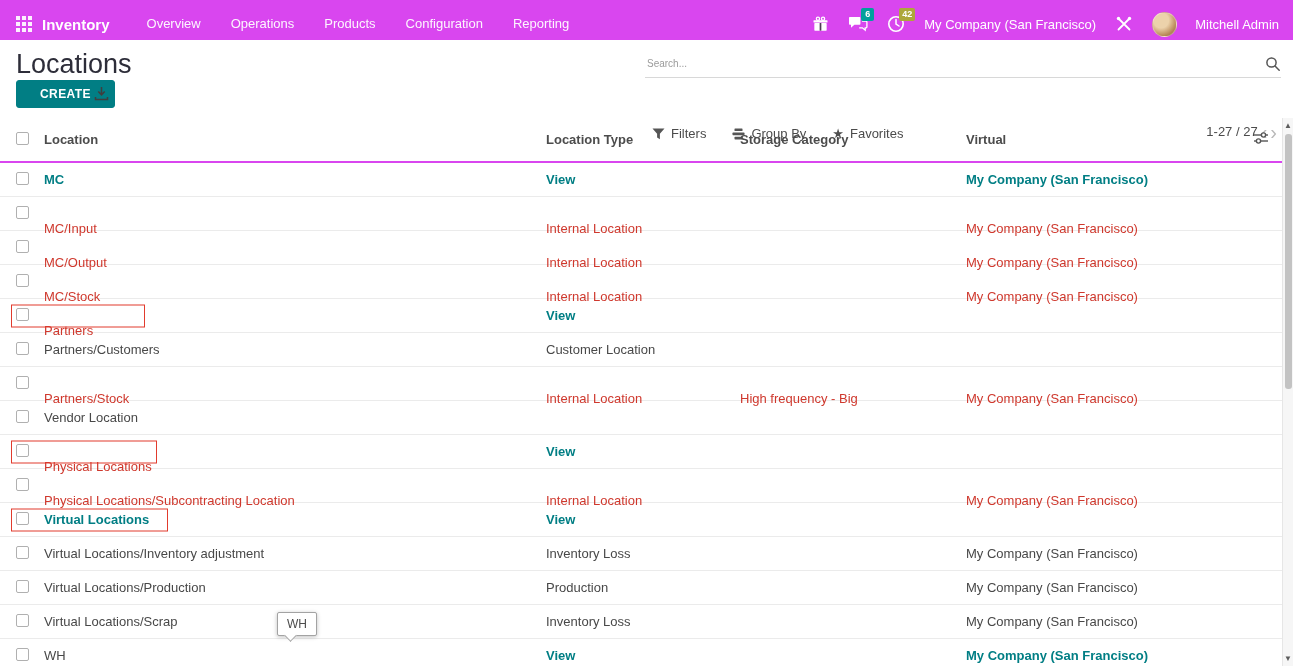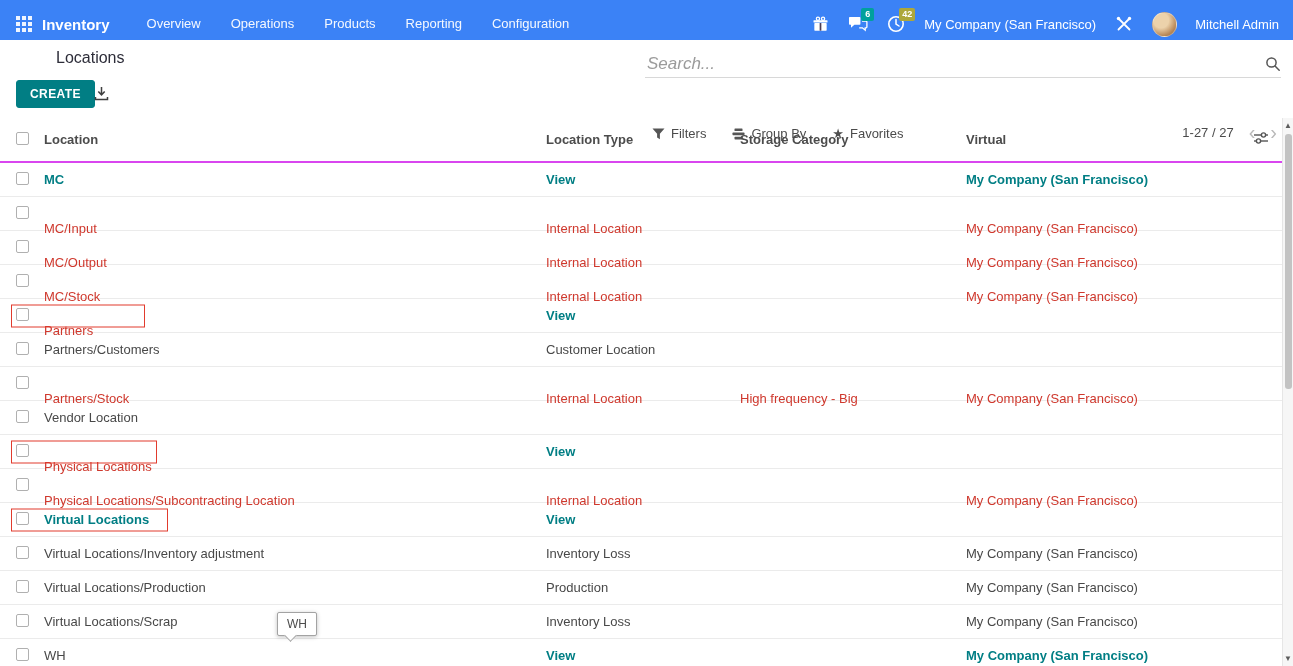--- a/index.html
+++ b/index.html
@@ -4,21 +4,21 @@
 <style>
   * { box-sizing: border-box; }
   html,body { margin:0; padding:0; }
   body {
     width:1293px; height:666px; overflow:hidden; position:relative;
     font-family:"Liberation Sans", sans-serif; background:#fff; color:#484848;
   }
 
   
   .topbar {
-    height:40px; background:#3b82f6; display:flex; align-items:center;
+    height:40px; background:#d946ef; display:flex; align-items:center;
     padding:8px 14px 0 16px; color:#fff;
   }
   .apps-icon { width:16px; height:16px; display:grid; grid-template-columns:repeat(3,4px); grid-template-rows:repeat(3,4px); gap:2px; margin-right:10px; cursor:pointer; }
   .apps-icon i { background:#fff; opacity:.92; }
   .brand { font-size:15px; font-weight:bold; margin-right:22px; cursor:pointer; }
   .menu { display:flex; font-size:13px; }
   .menu .item { padding:0 15px; line-height:40px; cursor:pointer; opacity:.95; }
   .systray { margin-left:auto; display:flex; align-items:center; gap:18px; }
   .sys-icon { position:relative; width:20px; height:20px; display:flex; align-items:center; justify-content:center; cursor:pointer; }
   .badge {
@@ -26,34 +26,34 @@
     font-size:9px; text-align:center; padding:0 3px; border-radius:2px; color:#fff; font-weight:bold;
   }
   .badge.msg { background:#00a09d; }
   .badge.act { background:#ada73b; }
   .sys-text { font-size:13px; cursor:pointer; white-space:nowrap; }
   .avatar { width:25px; height:25px; border-radius:50%; border:1px solid rgba(255,255,255,.35); cursor:pointer;
     background: radial-gradient(circle at 35% 32%, #ecd2ab 0 35%, #b98a5a 70%, #7e5a38 100%); }
 
   
   .control { position:relative; height:78px; background:#fff; }
-  .page-title { position:absolute; left:16px; top:9px; font-size:16px; color:#2d2d39;margin-left:40px; }
+  .page-title { position:absolute; left:16px; top:9px; font-size:27px; color:#2d2d39; }
   .search-bar { position:absolute; left:645px; top:10px; width:636px; height:28px;
     display:flex; align-items:center; border-bottom:1px solid #d8d8d8; }
-  .search-bar input { flex:1; border:none; outline:none; background:transparent; font-family:inherit; font-size:17px; color:#0f766e;font-style:italic; }
+  .search-bar input { flex:1; border:none; outline:none; background:transparent; font-family:inherit; font-size:10px; color:#0f766e; }
   .search-bar input::placeholder { color:#9b9b9b; }
   .create-btn { position:absolute; left:16px; top:40px; background:#017e84; color:#fff;
-    border:1px solid #017e84; border-radius:3px; padding:6px 13px; font-family:inherit;
+    border:1px solid #017e84; border-radius:3px; padding:6px 23px; font-family:inherit;
     font-size:12px; font-weight:bold; letter-spacing:.4px; cursor:pointer; }
   .export-ico { position:absolute; left:94px; top:46px; cursor:pointer; }
   .view-controls { position:absolute; left:652px; top:86px; display:flex; gap:26px; align-items:center;
     font-size:13px; color:#4b4b4b; }
   .vc { display:flex; align-items:center; gap:6px; cursor:pointer; }
   .star-glyph { font-size:13px; color:#4f4f4f; }
-  .pager { position:absolute; right:16px; top:84px; display:flex; align-items:center; gap:15px;
+  .pager { position:absolute; right:16px; top:84px; display:flex; gap:3px;
     font-size:13px; color:#4b4b4b; }
   .pager .chev { font-size:20px; color:#b9b9b9; cursor:pointer; line-height:16px; }
 
   
   .table { position:absolute; top:118px; left:0; width:1283px; }
   .grid { display:grid; grid-template-columns:44px 502px 194px 226px 1fr 44px; align-items:center; }
   .thead { height:45px; border-bottom:2px solid #d946ef; font-size:13px; font-weight:bold; color:#4c4c4c; }
   .trow { height:34px; border-bottom:1px solid #ebebeb; font-size:13px; position:relative; cursor:pointer; }
   .cell { overflow:hidden; white-space:nowrap; text-overflow:ellipsis; padding-right:8px; }
   .cb { width:13px; height:13px; border:1px solid #b0b0b0; border-radius:2px; background:#fff; display:inline-block; margin-left:16px; cursor:pointer; }
@@ -91,22 +91,22 @@
       <i></i>
       <i></i>
       <i></i>
       <i></i>
   </div>
   <div class="brand">Inventory</div>
   <nav class="menu" id="main-menu">
       <span class="item">Overview</span>
       <span class="item">Operations</span>
       <span class="item">Products</span>
+      <span class="item">Configuration</span>
       <span class="item">Reporting</span>
-      <span class="item">Configuration</span>
     </nav>
 
   <div class="systray">
     <div class="sys-icon">
       <svg width="17" height="17" viewBox="0 0 16 16">
         <rect x="2.2" y="6.6" width="11.6" height="7.2" rx="0.6" fill="#fff"></rect>
         <rect x="1.4" y="4" width="13.2" height="2.2" rx="0.5" fill="#fff"></rect>
         <rect x="7.2" y="6.6" width="1.6" height="7.2" fill="#4e3d52"></rect>
         <circle cx="5.6" cy="2.6" r="1.5" fill="none" stroke="#fff" stroke-width="1.2"></circle>
         <circle cx="10.4" cy="2.6" r="1.5" fill="none" stroke="#fff" stroke-width="1.2"></circle>

